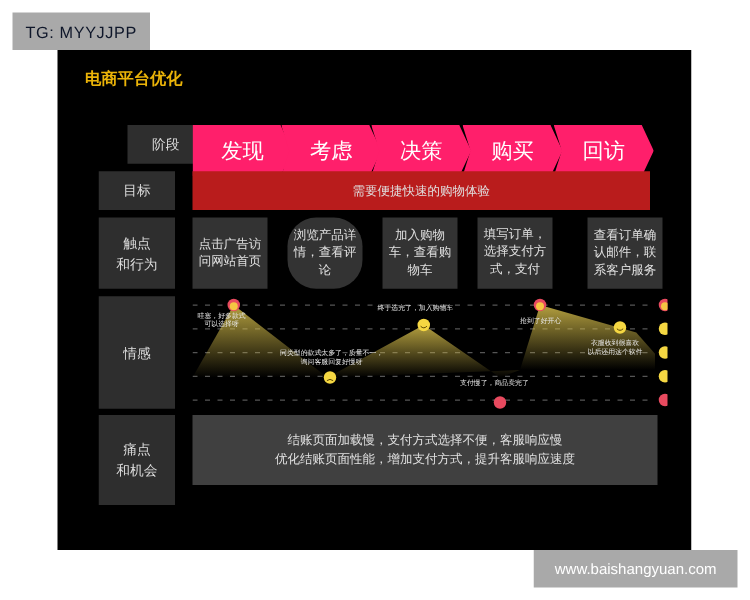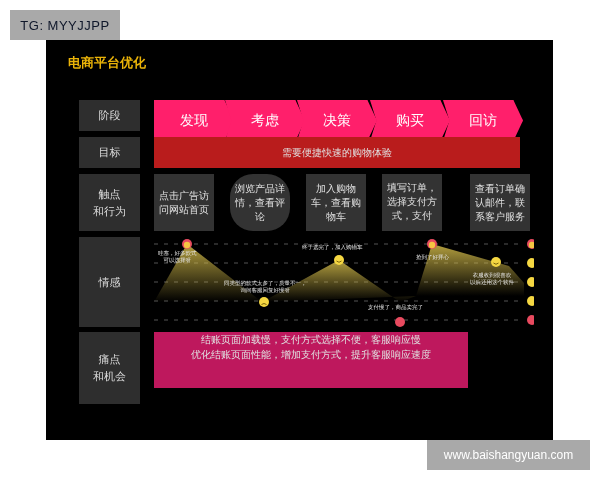--- a/index.html
+++ b/index.html
@@ -27,54 +27,54 @@
     font-size:13px; font-weight:bold;
   }
   .label-cell {
     position:absolute; left:33px; width:61px; background:#2e2e2e;
     color:#dcdcdc; font-size:11px; line-height:17px; text-align:center;
     display:flex; align-items:center; justify-content:center; white-space:pre-line;
   }
   .stage-row { position:absolute; left:108px; top:60px; width:370px; height:31px; }
   .stage {
     position:absolute; top:0; height:41px; width:80px;
-    background:#ff1f6b; color:#ffffff; font-size:14px;
+    background:#ff1f6b; color:#ffffff; font-size:17px;
     display:flex; align-items:center; justify-content:center;
     clip-path:polygon(0 0, 88% 0, 100% 50%, 88% 100%, 0 100%, 8% 50%);
     box-shadow:0 0 6px rgba(255,31,107,0.6);
   }
   .stage.first { clip-path:polygon(0 0, 88% 0, 100% 50%, 88% 100%, 0 100%); }
   .goal-bar {
     position:absolute; left:108px; top:97px; width:366px; height:31px;
     background:#b91c1c; color:#e0e0e0; font-size:10px;
     display:flex; align-items:center; justify-content:center;
   }
   .touch-box {
     position:absolute; top:134px; width:60px; height:57px; background:#333333;
     color:#e0e0e0; font-size:10px; line-height:14px; text-align:center;
     display:flex; align-items:center; justify-content:center; padding:2px;
     white-space:pre-line;
   }
   .emotion-area { position:absolute; left:108px; top:196px; width:380px; height:94px; }
   .pain-bar {
-    position:absolute; left:108px; top:292px; width:314px; height:56px;
-    background:#be185d; color:#e0e0e0; font-size:10px; line-height:15px;
-    display:flex; flex-direction:column; align-items:center; justify-content:flex-start;
+    position:absolute; left:108px; top:292px; width:372px; height:56px;
+    background:#404040; color:#e0e0e0; font-size:10px; line-height:15px;
+    display:flex; flex-direction:column; align-items:center; justify-content:center;
   }
   .emo-text { position:absolute; color:#e8e8e8; font-size:5.5px; line-height:7px; text-align:center; white-space:pre-line; }
 </style>
 </head>
 <body>
 
 <div class="tg-badge">TG: MYYJJPP</div>
 
 <div class="panel">
   <div class="title">电商平台优化</div>
 
-  <div class="label-cell" style="top:60px;height:31px;">阶段</div>
+  <div class="label-cell" style="top:60px;height:31px;margin-left:23px;">阶段</div>
   <div class="label-cell" style="top:97px;height:31px;">目标</div>
   <div class="label-cell" style="top:134px;height:57px;">触点
 和行为</div>
   <div class="label-cell" style="top:197px;height:90px;">情感</div>
   <div class="label-cell" style="top:292px;height:72px;">痛点
 和机会</div>
 
   <div class="stage-row">
     <div class="stage first" style="left:0;">发现</div>
     <div class="stage" style="left:71px;">考虑</div>

